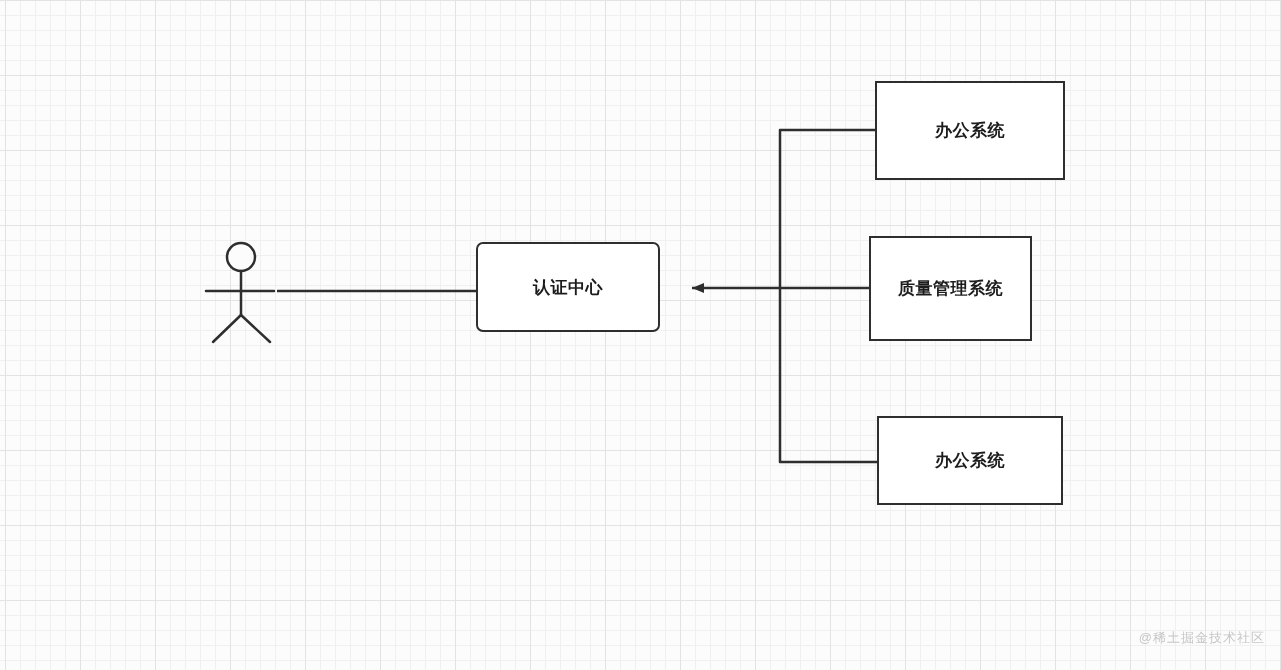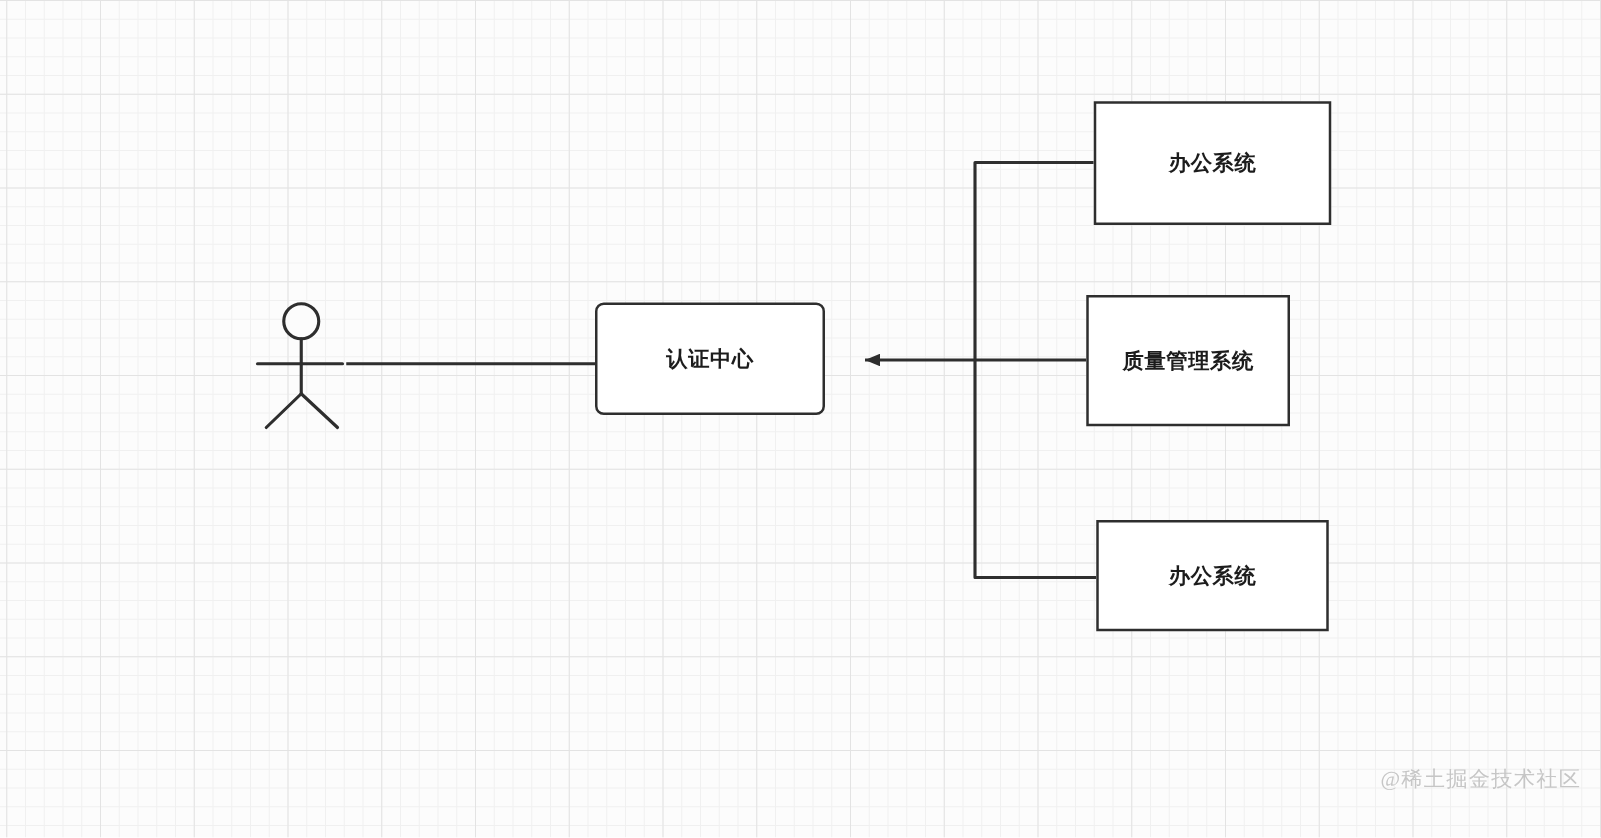--- a/index.html
+++ b/index.html
@@ -41,26 +41,25 @@
     box-sizing: border-box;
     text-align: center;
   }
   .node-auth      { left: 476px; top: 242px; width: 184px; height: 90px;  border-radius: 7px; }
   .node-office    { left: 875px; top: 81px;  width: 190px; height: 99px;  }
   .node-quality   { left: 869px; top: 236px; width: 163px; height: 105px; }
   .node-reimburse { left: 877px; top: 416px; width: 186px; height: 89px;  }
   .watermark {
     position: absolute;
     right: 16px;
-    top: 612px;
-    font-size: 17px;
+    top: 629px;
+    font-size: 13px;
     color: #c6c6c6;
     letter-spacing: 1px;
     user-select: none;
-    font-family: Liberation Serif, serif;
   }
 </style>
 </head>
 <body>
 
 <div class="canvas">
 
   <svg class="wires" width="1281" height="670" viewBox="0 0 1281 670">
     <defs>
       <marker id="arrow" markerWidth="13" markerHeight="10" refX="12" refY="5" orient="auto" markerUnits="userSpaceOnUse">

